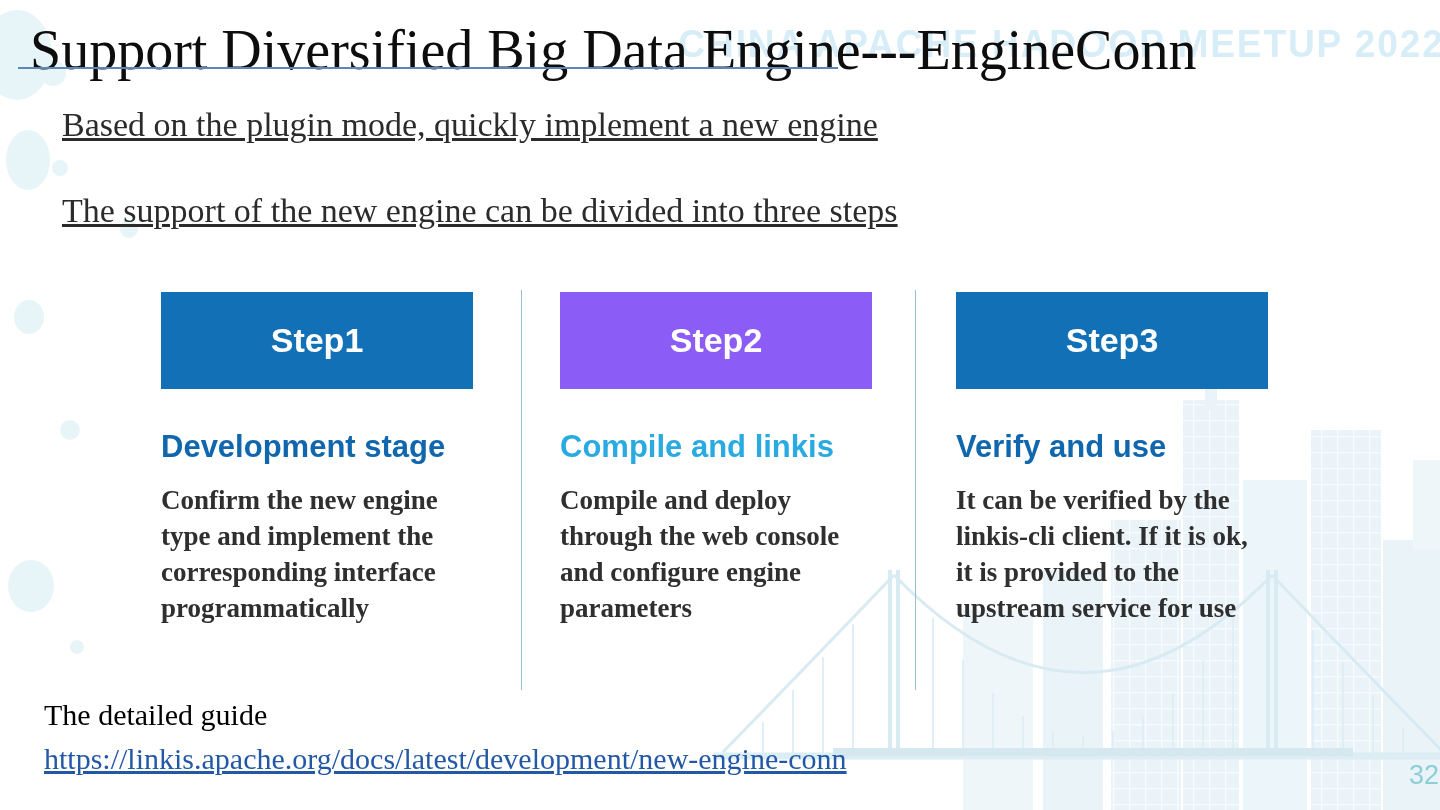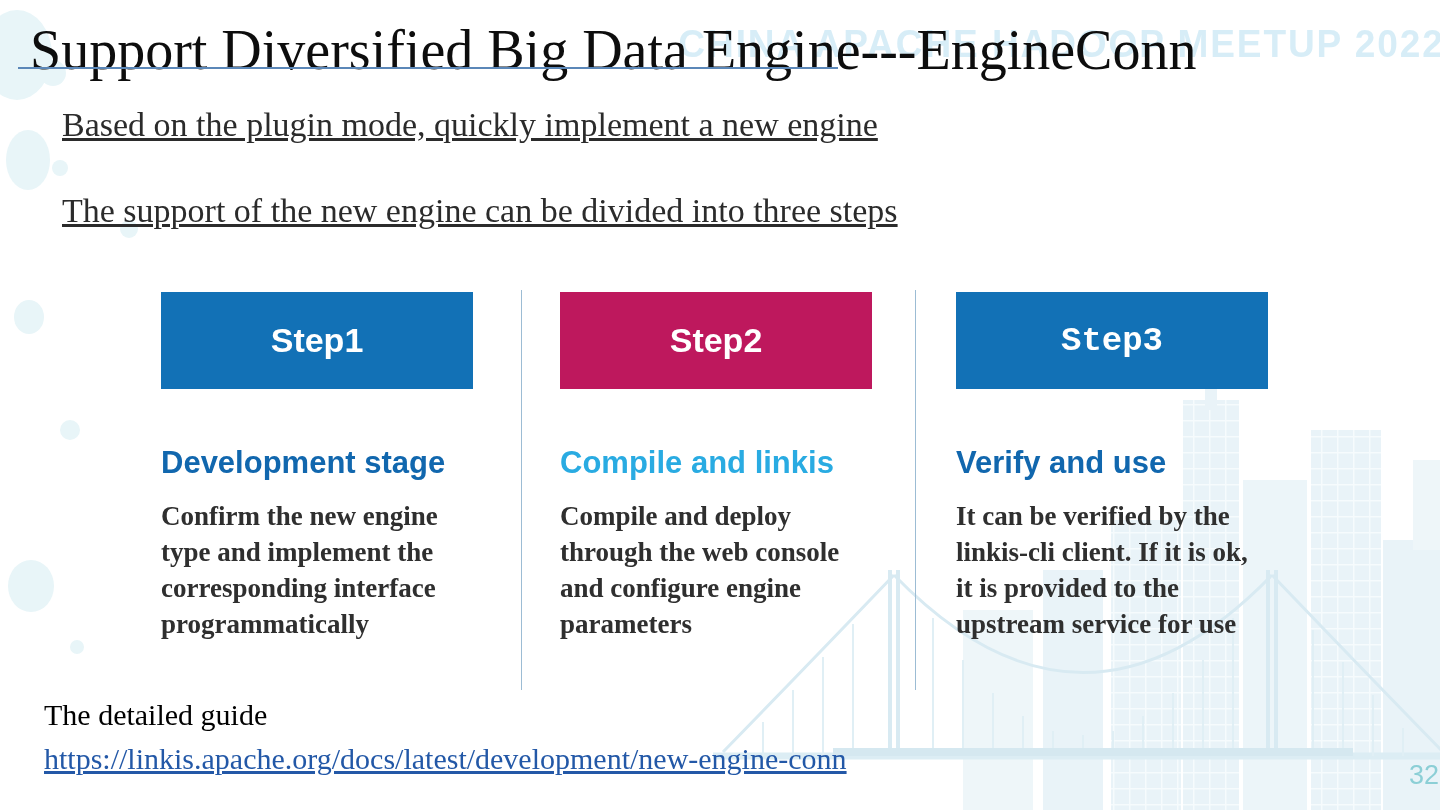--- a/index.html
+++ b/index.html
@@ -34,21 +34,21 @@
   .divider-2{left:915px;}
 
   .step-col{position:absolute;top:292px;width:312px;z-index:2;}
   .step-col-1{left:161px;}
   .step-col-2{left:560px;}
   .step-col-3{left:956px;}
 
   .step-box{height:97px;display:flex;align-items:center;justify-content:center;
             color:#ffffff;font-family:"Liberation Sans", sans-serif;font-weight:bold;
             font-size:34px;}
-  .step-heading{margin-top:56px;font-family:"Liberation Sans", sans-serif;font-weight:bold;
+  .step-heading{margin-top:40px;font-family:"Liberation Sans", sans-serif;font-weight:bold;
                 font-size:31px;white-space:nowrap;}
   .step-desc{margin-top:17px;font-size:27px;line-height:36px;color:#2f2f2f;width:296px;font-weight:bold;}
 
   
   .footer-label{position:absolute;left:44px;top:698px;z-index:2;font-size:30px;color:#000;}
   .footer-link{position:absolute;left:44px;top:742px;z-index:2;font-size:30px;
                color:#2358a7;text-decoration:underline;cursor:pointer;white-space:nowrap;}
   .page-number{position:absolute;right:34px;top:760px;z-index:2;
                font-family:"Liberation Sans", sans-serif;font-size:27px;color:#8ccfd6;}
 </style>
@@ -113,27 +113,27 @@
   <div class="divider divider-1"></div>
   <div class="divider divider-2"></div>
 
   <div class="step-col step-col-1">
     <div class="step-box" style="background-color: rgb(18, 113, 182);">Step1</div>
     <div class="step-heading" style="color: rgb(17, 103, 174);">Development stage</div>
     <div class="step-desc">Confirm the new engine type and implement the corresponding interface programmatically</div>
   </div>
 
   <div class="step-col step-col-2">
-    <div class="step-box" style="background-color: #be185d;">Step2</div>
+    <div class="step-box" style="background-color: #8b5cf6;">Step2</div>
     <div class="step-heading" style="color: rgb(41, 171, 226);">Compile and linkis</div>
     <div class="step-desc">Compile and deploy through the web console and configure engine parameters</div>
   </div>
 
   <div class="step-col step-col-3">
-    <div class="step-box" style="background-color: rgb(18, 113, 182); font-family: Liberation Mono, monospace;">Step3</div>
+    <div class="step-box" style="background-color: rgb(18, 113, 182);">Step3</div>
     <div class="step-heading" style="color: rgb(17, 103, 174);">Verify and use</div>
     <div class="step-desc">It can be verified by the linkis-cli client. If it is ok, it is provided to the upstream service for use</div>
   </div>
 
   <div class="footer-label">The detailed guide</div>
   <a class="footer-link">https://linkis.apache.org/docs/latest/development/new-engine-conn</a>
   <div class="page-number">32</div>
 
 </div>
 

